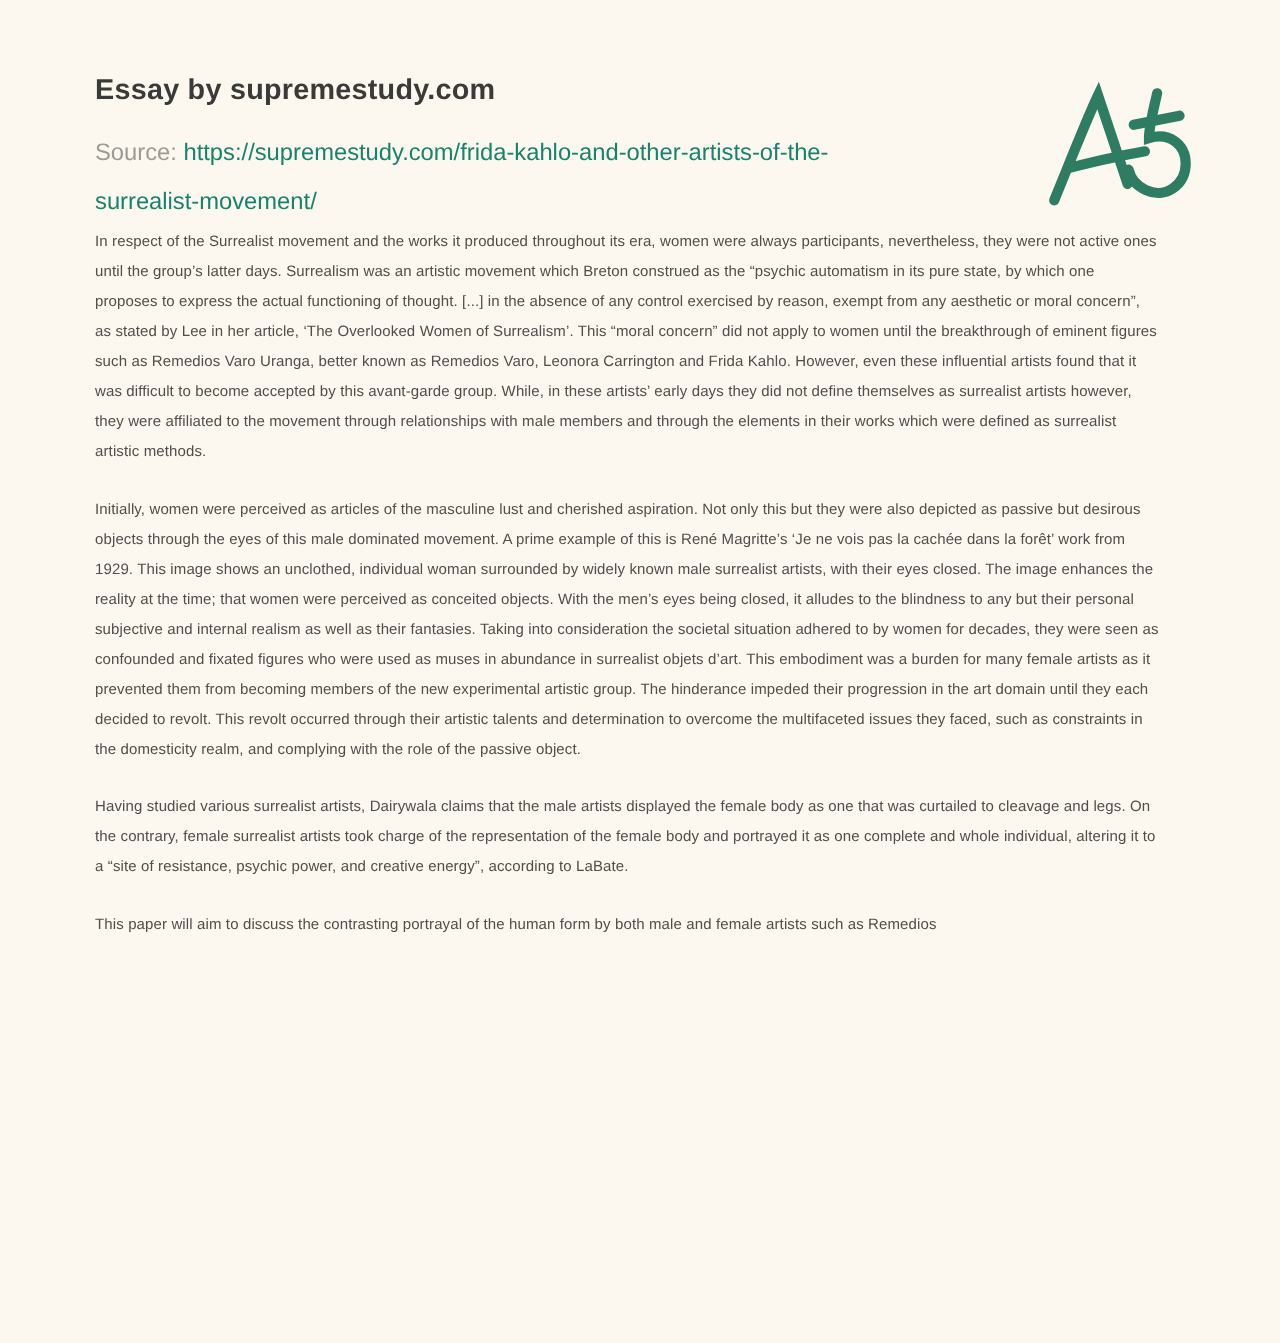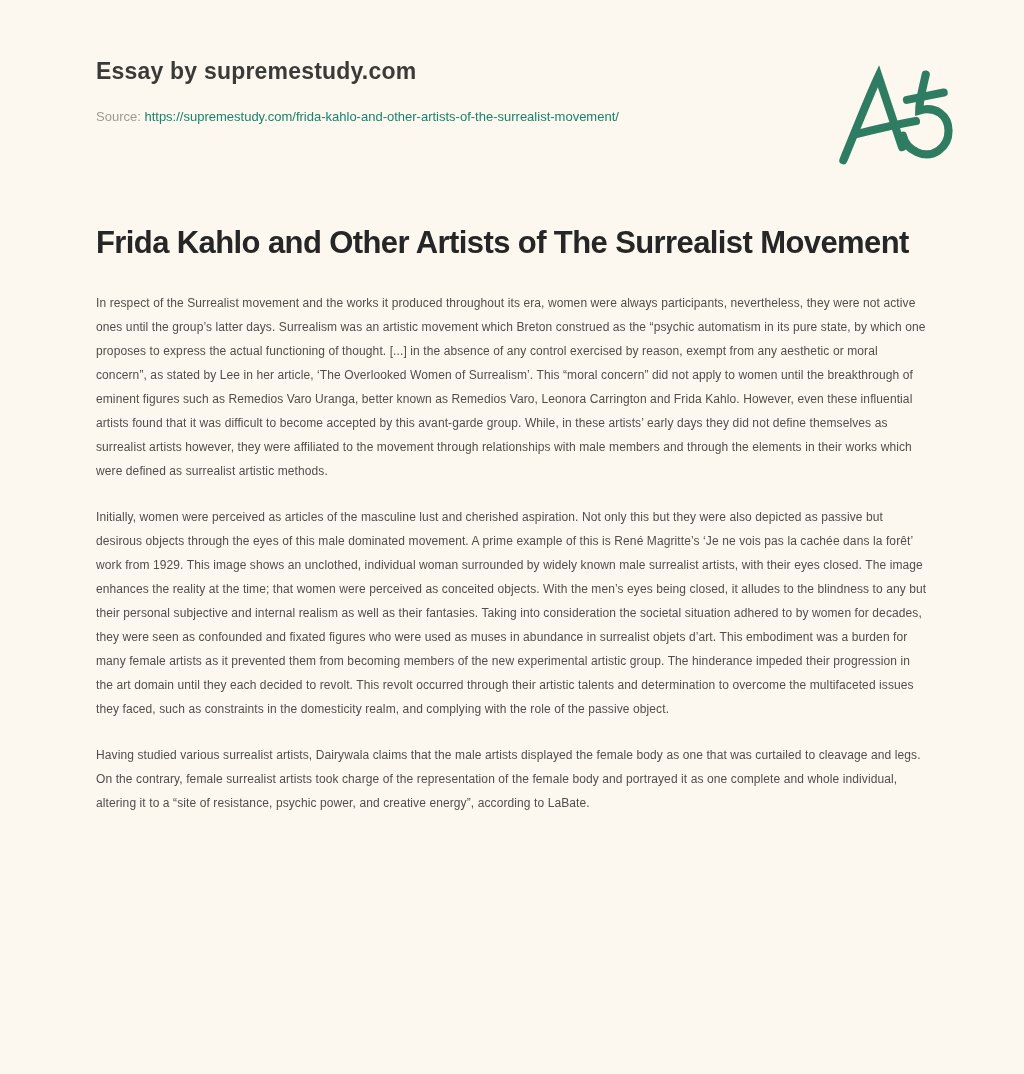--- a/index.html
+++ b/index.html
@@ -6,35 +6,35 @@
   html, body { background: #fdf8ef; }
   .page {
     position: relative;
     width: 1024px;
     height: 1074px;
     background: #fdf8ef;
     overflow: hidden;
     font-family: "Liberation Sans", sans-serif;
   }
   .content {
-    padding: 58px 96px 0 96px;
+    padding: 58px 96px 0 76px;
   }
   .header-left {
     max-width: 640px;
   }
   .essay-by {
     font-size: 23px;
     font-weight: 700;
     color: #3a3a38;
     letter-spacing: 0.2px;
     margin-bottom: 18px;
   }
   .source-line {
-    font-size: 13px;
-    line-height: 28px;
+    font-size: 19px;
+    line-height: 39px;
     max-width: 632px;
     overflow-wrap: break-word;
   }
   .source-label { color: #9c9a94; }
   .source-link {
     color: #17836c;
     text-decoration: none;
   }
   .logo {
     position: absolute;
@@ -68,26 +68,26 @@
   <div class="content">
 
     <div class="header-left">
       <div class="essay-by">Essay by supremestudy.com</div>
       <div class="source-line">
         <span class="source-label">Source:</span>
         <a href="#" class="source-link">https://supremestudy.com/frida-kahlo-and-other-artists-of-the-surrealist-movement/</a>
       </div>
     </div>
 
-    <h1 class="article-title">Frida Kahlo and Other Artists of The Surrealist Movement</h1>
 
     <div class="article-body">
         <p>In respect of the Surrealist movement and the works it produced throughout its era, women were always participants, nevertheless, they were not active ones until the group’s latter days. Surrealism was an artistic movement which Breton construed as the “psychic automatism in its pure state, by which one proposes to express the actual functioning of thought. [...] in the absence of any control exercised by reason, exempt from any aesthetic or moral concern”, as stated by Lee in her article, ‘The Overlooked Women of Surrealism’. This “moral concern” did not apply to women until the breakthrough of eminent figures such as Remedios Varo Uranga, better known as Remedios Varo, Leonora Carrington and Frida Kahlo. However, even these influential artists found that it was difficult to become accepted by this avant-garde group. While, in these artists’ early days they did not define themselves as surrealist artists however, they were affiliated to the movement through relationships with male members and through the elements in their works which were defined as surrealist artistic methods.</p>
         <p>Initially, women were perceived as articles of the masculine lust and cherished aspiration. Not only this but they were also depicted as passive but desirous objects through the eyes of this male dominated movement. A prime example of this is René Magritte’s ‘Je ne vois pas la cachée dans la forêt’ work from 1929. This image shows an unclothed, individual woman surrounded by widely known male surrealist artists, with their eyes closed. The image enhances the reality at the time; that women were perceived as conceited objects. With the men’s eyes being closed, it alludes to the blindness to any but their personal subjective and internal realism as well as their fantasies. Taking into consideration the societal situation adhered to by women for decades, they were seen as confounded and fixated figures who were used as muses in abundance in surrealist objets d’art. This embodiment was a burden for many female artists as it prevented them from becoming members of the new experimental artistic group. The hinderance impeded their progression in the art domain until they each decided to revolt. This revolt occurred through their artistic talents and determination to overcome the multifaceted issues they faced, such as constraints in the domesticity realm, and complying with the role of the passive object.</p>
         <p>Having studied various surrealist artists, Dairywala claims that the male artists displayed the female body as one that was curtailed to cleavage and legs. On the contrary, female surrealist artists took charge of the representation of the female body and portrayed it as one complete and whole individual, altering it to a “site of resistance, psychic power, and creative energy”, according to LaBate.</p>
+        <p>This paper will aim to discuss the contrasting portrayal of the human form by both male and female artists such as Remedios</p>
       </div>
 
   </div>
 
   <div class="logo">
     <svg viewBox="0 0 150 130" fill="none" xmlns="http://www.w3.org/2000/svg">
       <g stroke="#2e7d62" stroke-width="10" stroke-linecap="round" fill="none">
         <path d="M8 118 C22 84 40 38 51 15 L80 102"></path>
         <path d="M24 86 C48 80 74 74 97 70"></path>
         <path d="M86 44 C101 41 116 38 131 35"></path>

